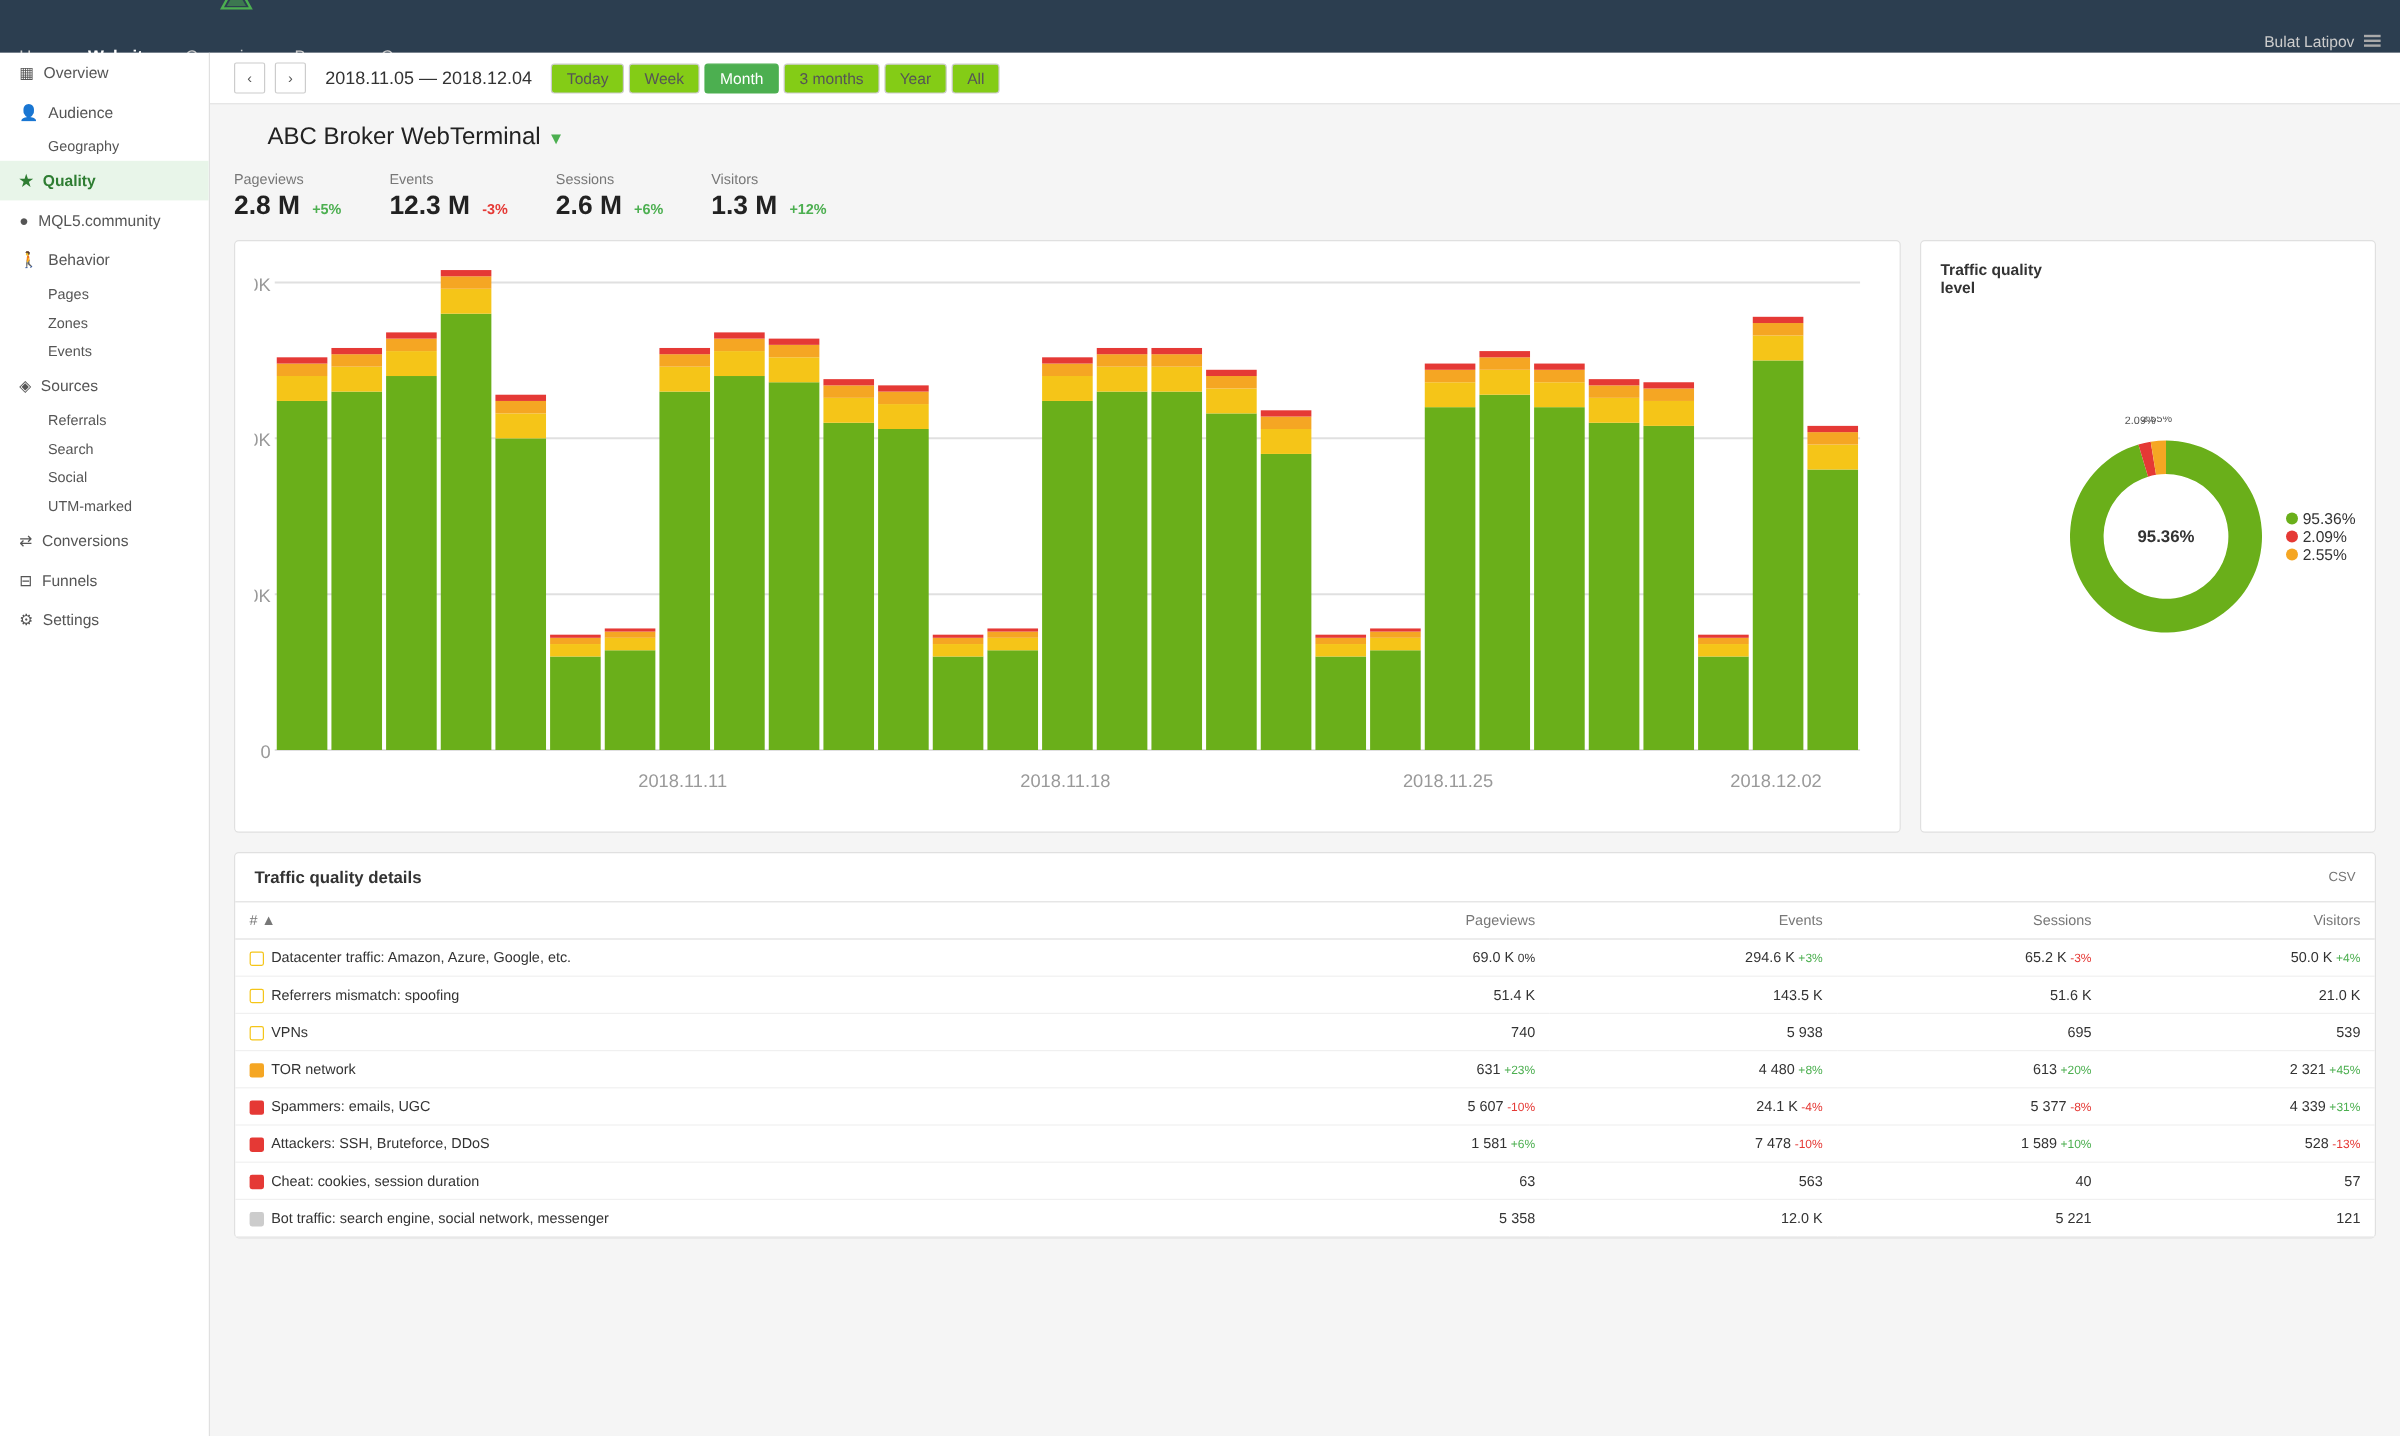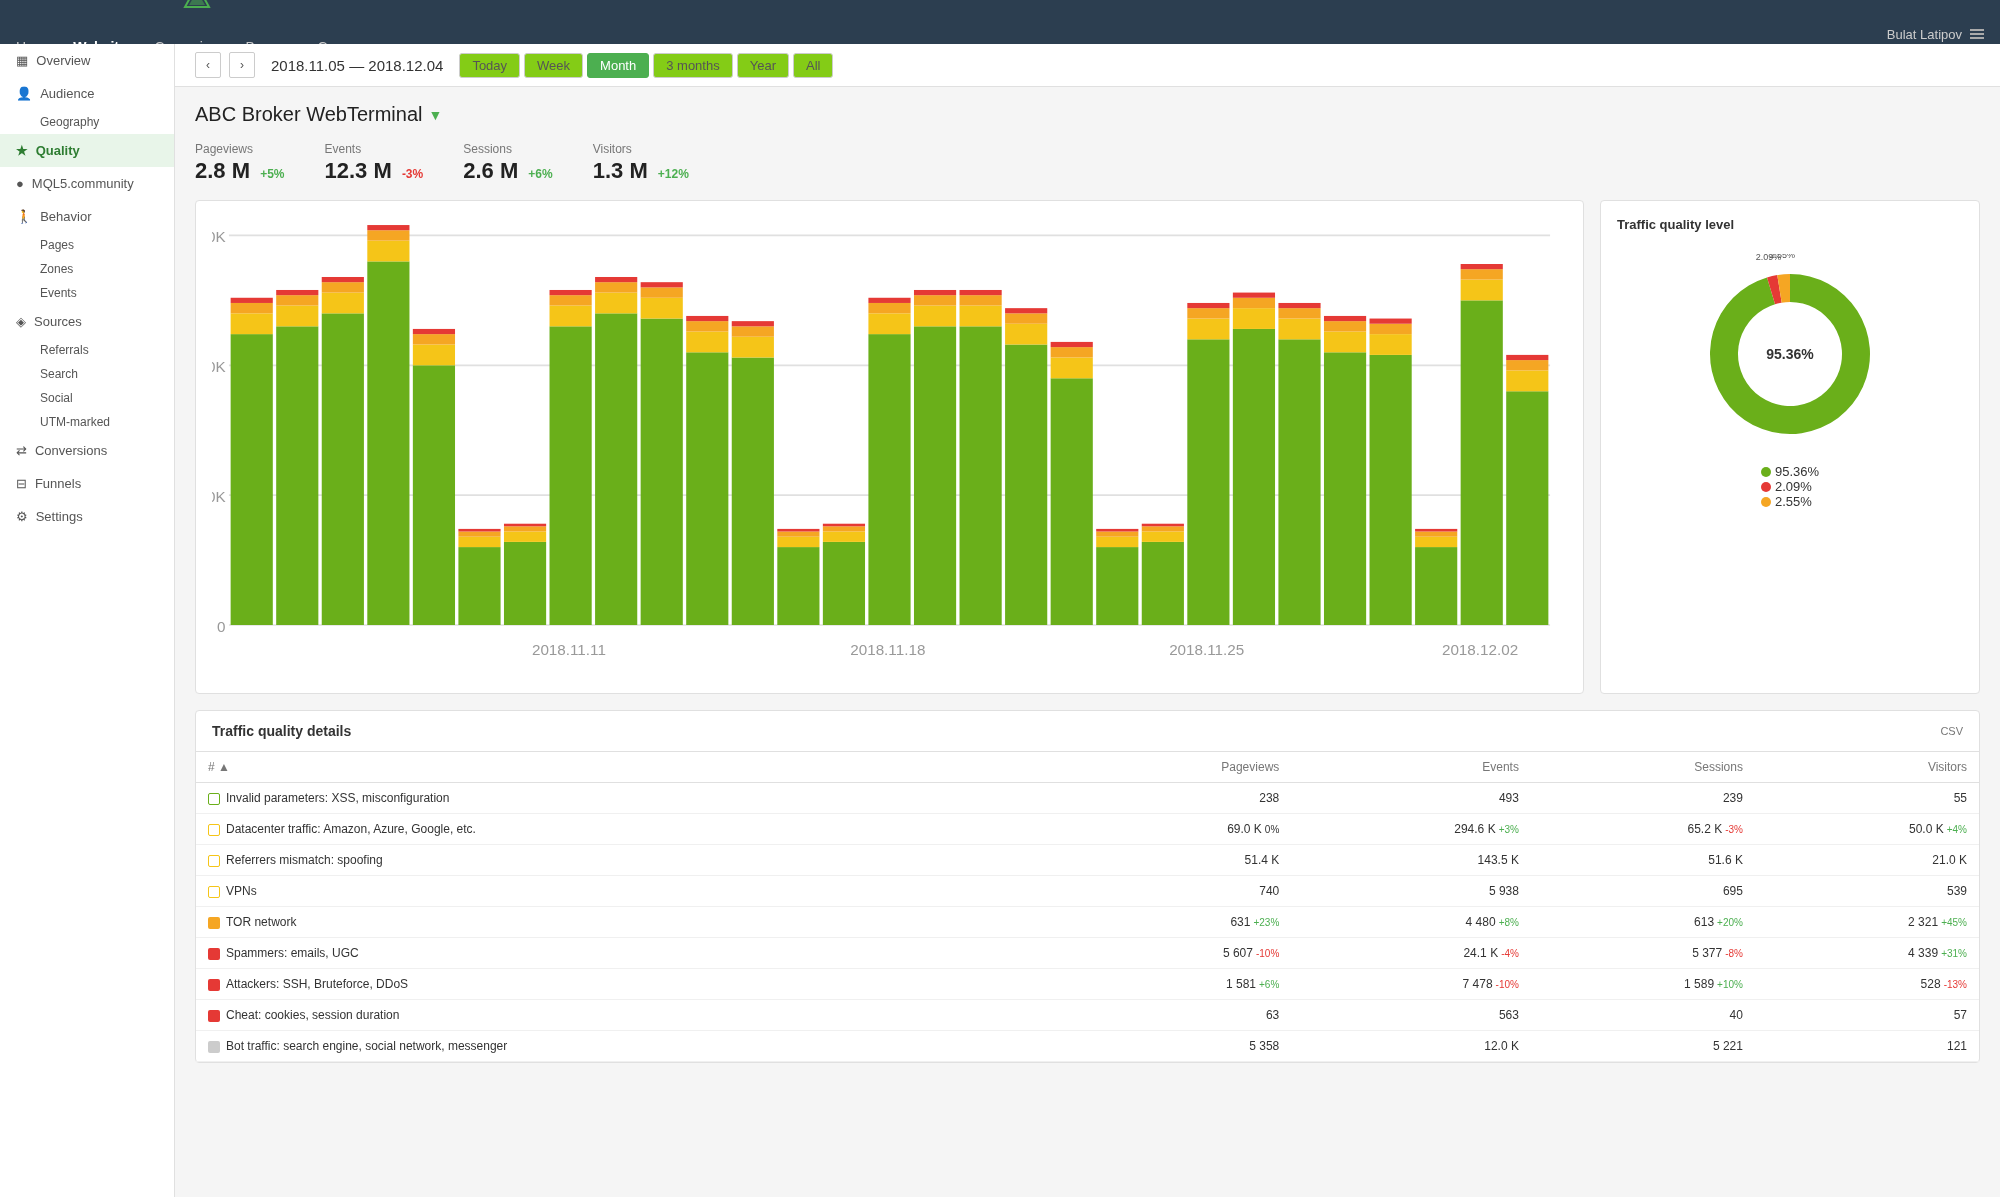--- a/index.html
+++ b/index.html
@@ -100,20 +100,21 @@
     
     .content { padding: 16px 20px; }
     .site-title {
       font-size: 20px;
       font-weight: 500;
       color: #222;
       margin-bottom: 16px;
       display: flex;
       align-items: center;
       gap: 6px;
+      margin-left: 28px;
     }
     .site-title-arrow { color: #4caf50; font-size: 14px; }
 
     
     .stats-row { display: flex; gap: 40px; margin-bottom: 16px; }
     .stat-item { }
     .stat-label { font-size: 12px; color: #777; margin-bottom: 2px; }
     .stat-value { font-size: 22px; font-weight: 600; color: #222; }
     .stat-delta { font-size: 12px; margin-left: 4px; }
     .delta-pos { color: #4caf50; }
@@ -129,21 +130,20 @@
       padding: 16px;
       min-height: 320px;
     }
     .chart-side {
       width: 380px;
       background: #fff;
       border: 1px solid #e0e0e0;
       border-radius: 4px;
       padding: 16px;
       display: flex;
-      flex-direction: column;
       align-items: center;
     }
     .chart-side-title {
       font-size: 13px;
       font-weight: 600;
       color: #333;
       margin-bottom: 12px;
       align-self: flex-start;
     }
     .bar-chart-svg { width: 100%; height: 100%; }
@@ -494,27 +494,20 @@
               <tr>
                 <th class=""># ▲</th>
                 <th class="num">Pageviews</th>
                 <th class="num">Events</th>
                 <th class="num">Sessions</th>
                 <th class="num">Visitors</th>
               </tr>
             </thead>
           <tbody id="table-body">
               <tr>
-                <td style="white-space: nowrap;"><span class="row-color-dot" style="background:transparent;border:1.5px solid #6aaf1a;"></span>Invalid parameters: XSS, misconfiguration</td>
-                <td class="num">238</td>
-                <td class="num">493</td>
-                <td class="num">239</td>
-                <td class="num">55</td>
-              </tr>
-              <tr>
                 <td style="white-space: nowrap;"><span class="row-color-dot" style="background:transparent;border:1.5px solid #f5c518;"></span>Datacenter traffic: Amazon, Azure, Google, etc.</td>
                 <td class="num">69.0 K<span class="delta-s ">0%</span></td>
                 <td class="num">294.6 K<span class="delta-s delta-pos">+3%</span></td>
                 <td class="num">65.2 K<span class="delta-s delta-neg">-3%</span></td>
                 <td class="num">50.0 K<span class="delta-s delta-pos">+4%</span></td>
               </tr>
               <tr>
                 <td style="white-space: nowrap;"><span class="row-color-dot" style="background:transparent;border:1.5px solid #f5c518;"></span>Referrers mismatch: spoofing</td>
                 <td class="num">51.4 K</td>
                 <td class="num">143.5 K</td>

